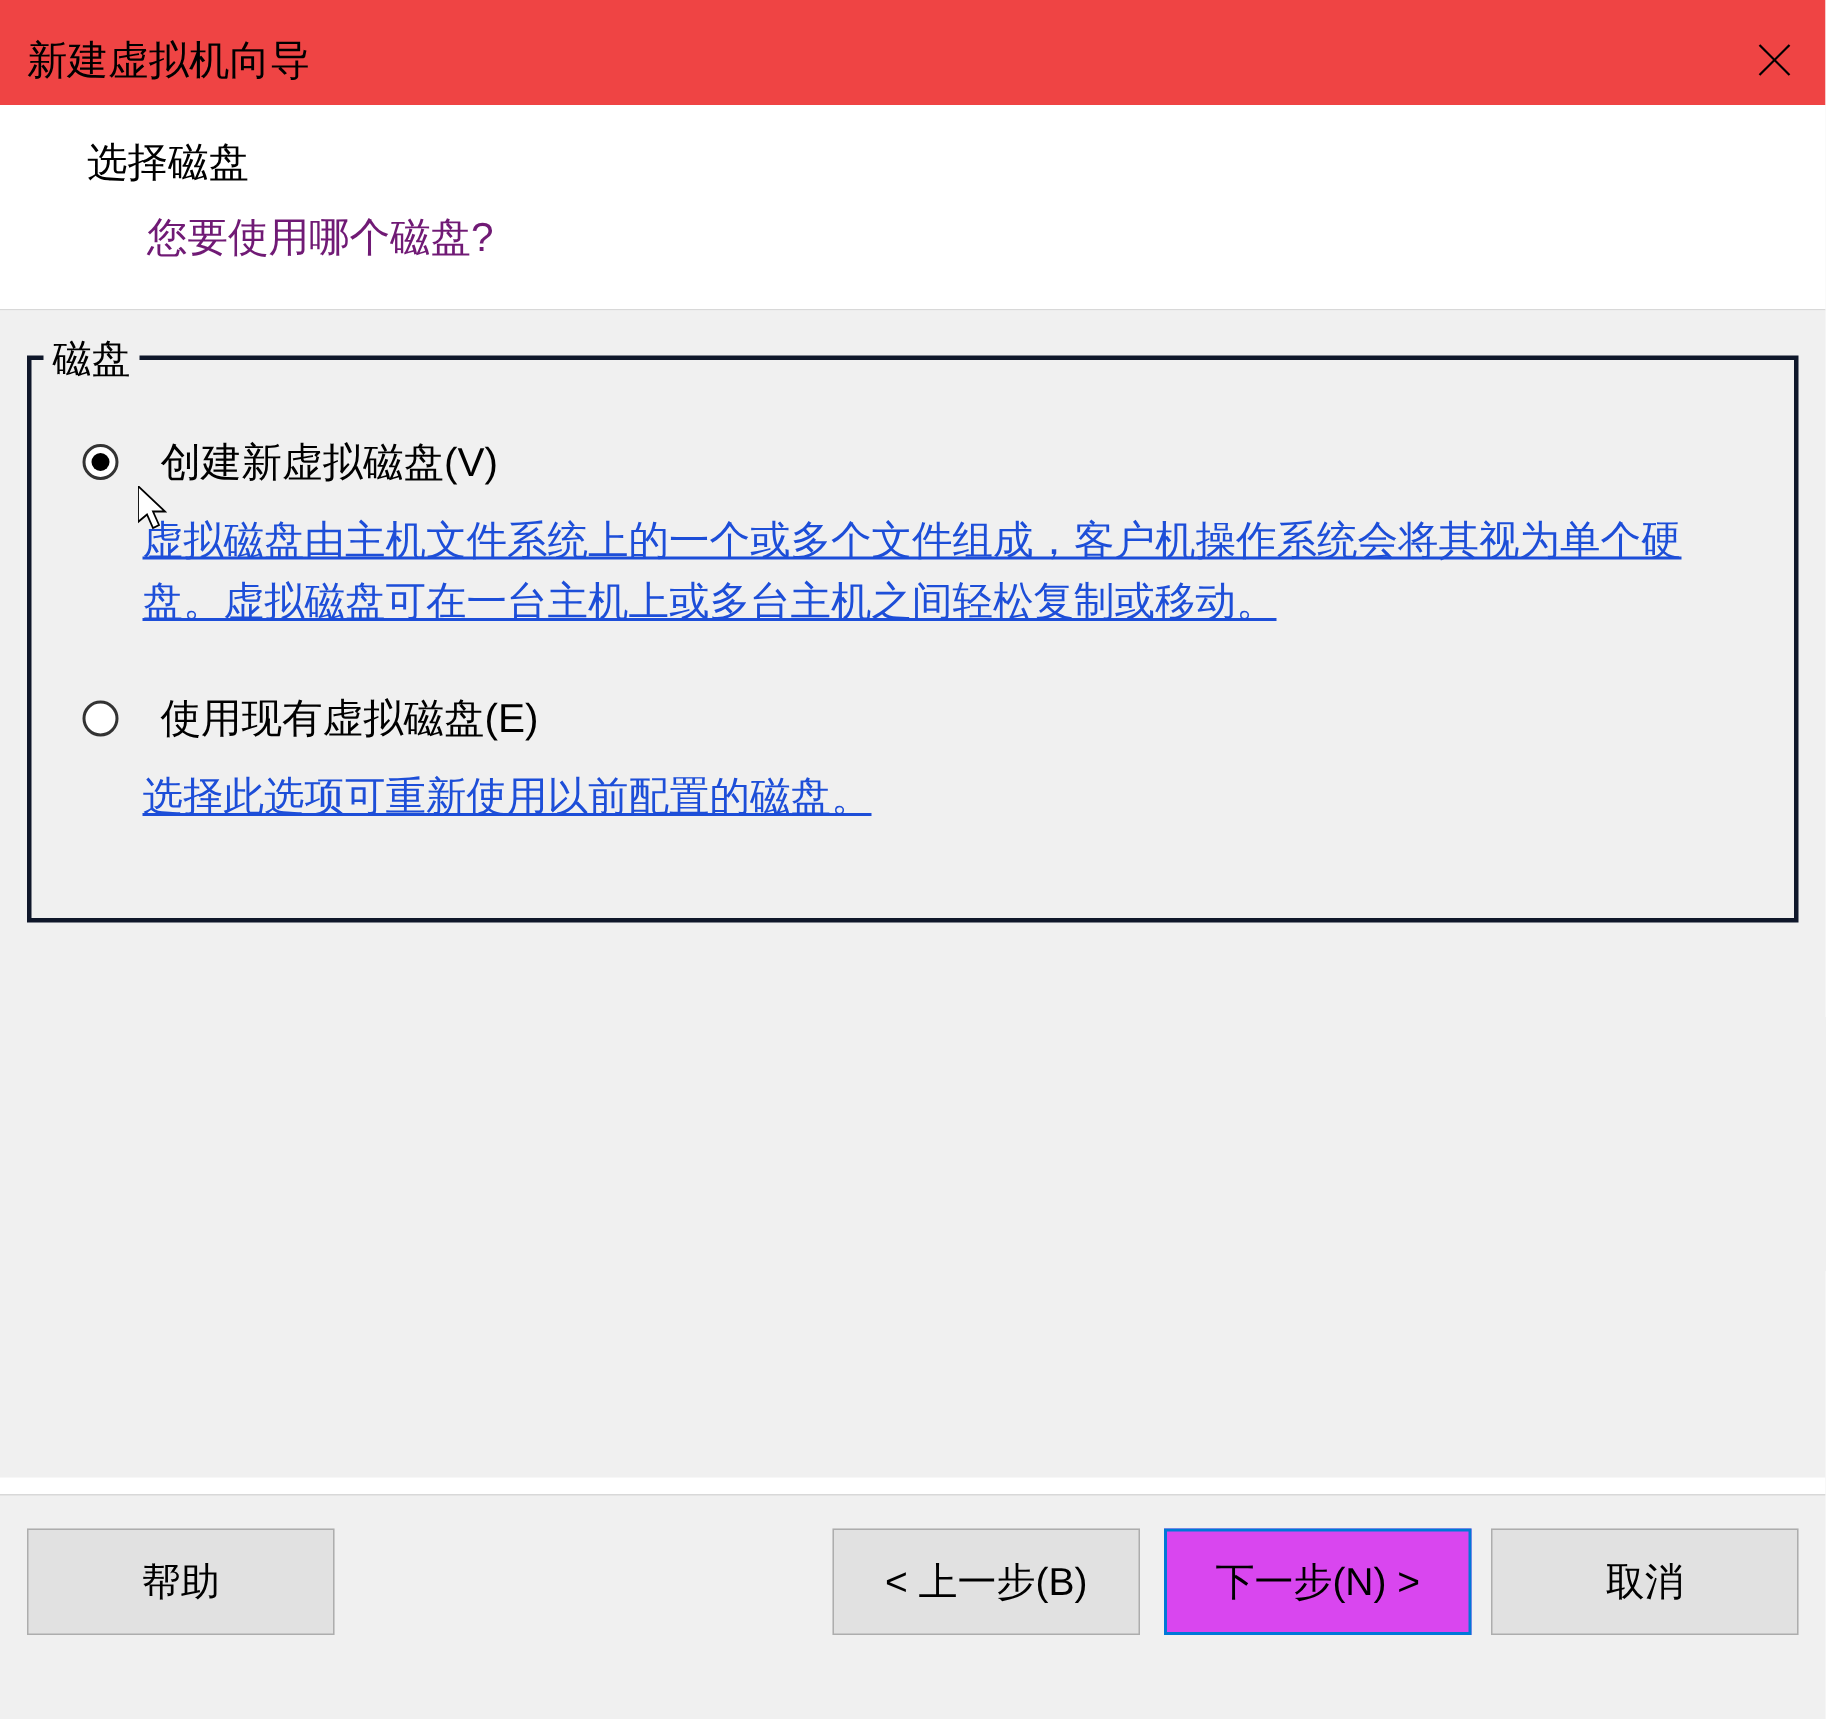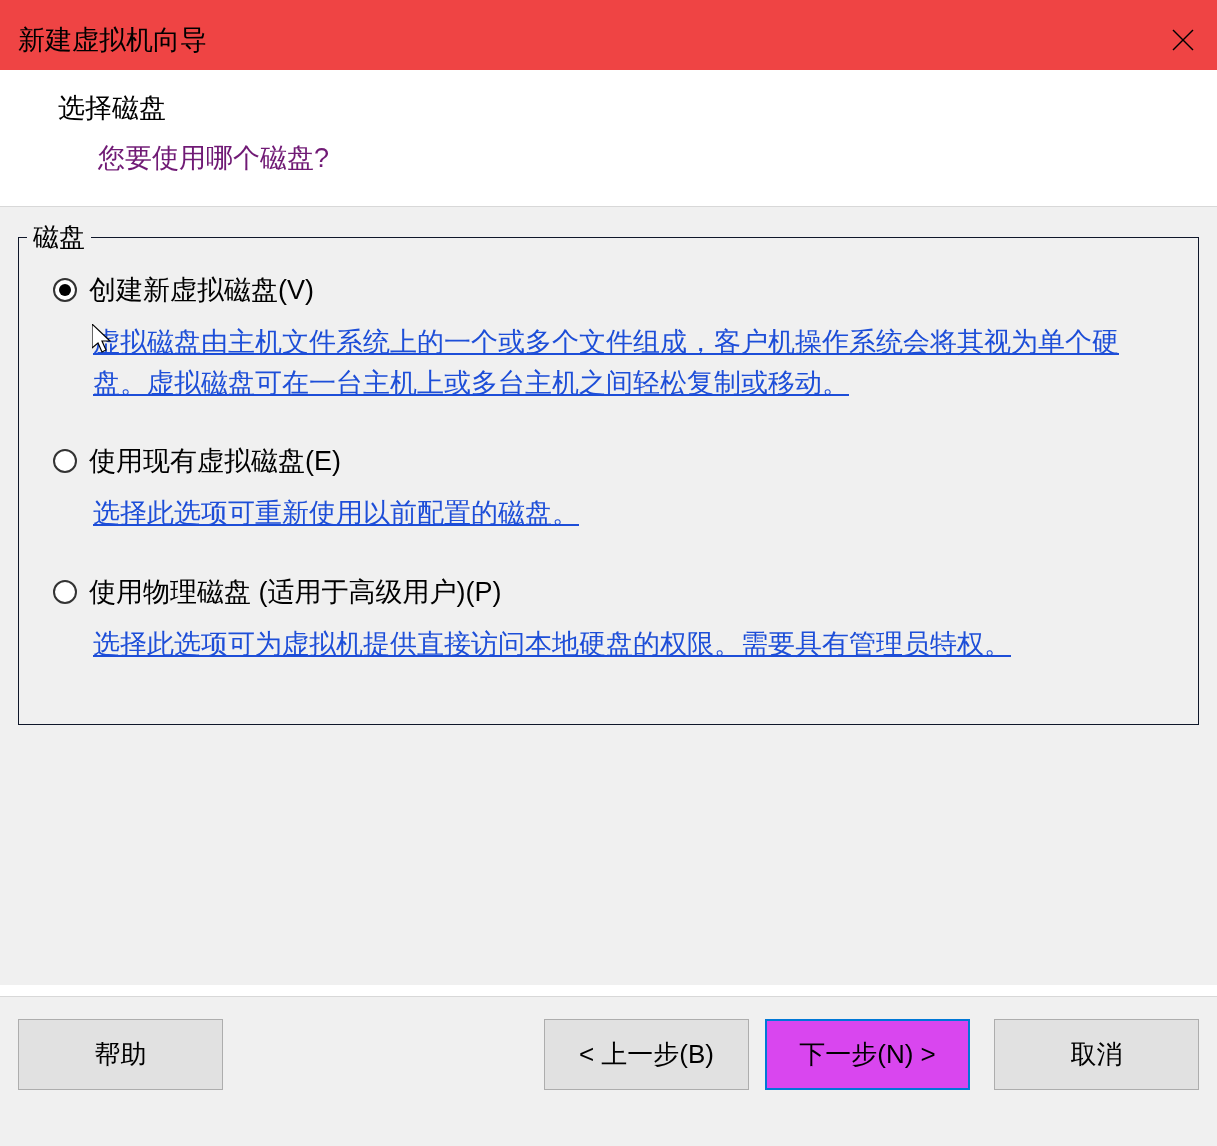--- a/index.html
+++ b/index.html
@@ -55,22 +55,22 @@
     .divider {
       border-top: 1px solid #d8d8d8;
       width: 100%;
     }
     .content {
       background: #f0f0f0;
       padding: 30px 18px 18px 18px;
       height: 778px;
     }
     .fieldset {
-      border: 1px solid #0f172a;
-      padding: 28px 30px 60px 34px;
+      border: 3px solid #0f172a;
+      padding: 44px 30px 60px 34px;
       position: relative;
     }
     .legend {
       position: absolute;
       top: -18px;
       left: 8px;
       background: #f0f0f0;
       padding: 0 6px;
       font-size: 26px;
       color: #000;
@@ -81,20 +81,21 @@
     .radio-option {
       margin-bottom: 40px;
     }
     .radio-option:last-child {
       margin-bottom: 0;
     }
     .radio-row {
       display: flex;
       align-items: center;
       margin-bottom: 14px;
+      gap: 16px;
     }
     .radio-circle {
       width: 24px;
       height: 24px;
       border: 2px solid #333;
       border-radius: 50%;
       margin-right: 12px;
       display: flex;
       align-items: center;
       justify-content: center;
@@ -155,21 +156,21 @@
       width: 205px;
     }
     .btn-next {
       width: 205px;
       margin-left: 16px;
       border: 2px solid #0078d7;
       background: #d946ef;
     }
     .btn-cancel {
       width: 205px;
-      margin-left: 24px;
+      margin-left: 13px;
     }
     .cursor {
       position: absolute;
       top: 324px;
       left: 92px;
       pointer-events: none;
     }
   </style>
 </head>
 <body>
@@ -205,27 +206,20 @@
       </div>
 
       <div class="radio-option">
         <div class="radio-row">
           <div class="radio-circle"></div>
           <div class="radio-label">使用现有虚拟磁盘(E)</div>
         </div>
         <div class="radio-desc">选择此选项可重新使用以前配置的磁盘。</div>
       </div>
 
-      <div class="radio-option">
-        <div class="radio-row">
-          <div class="radio-circle"></div>
-          <div class="radio-label">使用物理磁盘 (适用于高级用户)(P)</div>
-        </div>
-        <div class="radio-desc">选择此选项可为虚拟机提供直接访问本地硬盘的权限。需要具有管理员特权。</div>
-      </div>
 
     </div>
   </div>
 </div>
 
 <div class="footer">
   <button class="btn btn-help">帮助</button>
   <div class="spacer"></div>
   <button class="btn btn-back">&lt; 上一步(B)</button>
   <button class="btn btn-next">下一步(N) &gt;</button>

